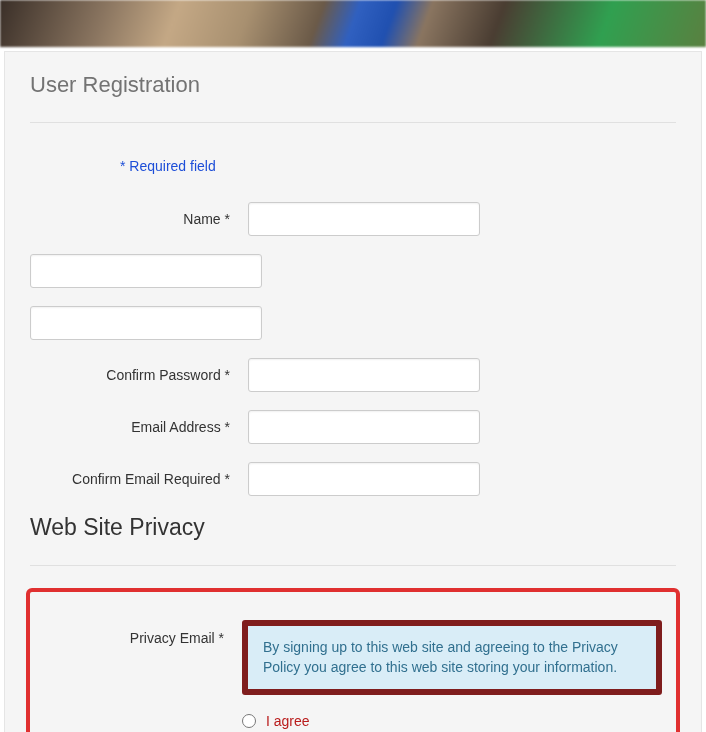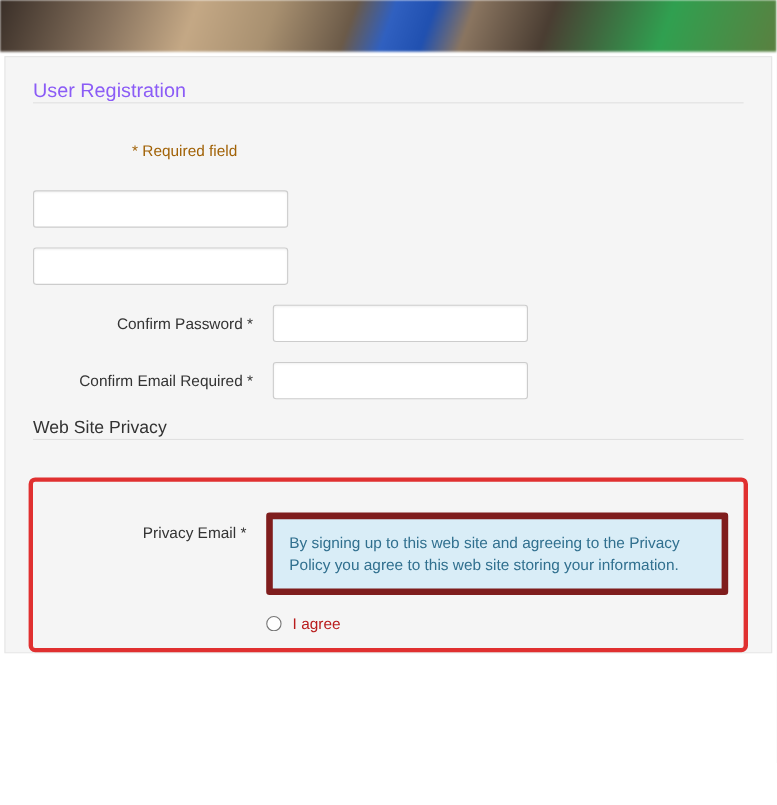--- a/index.html
+++ b/index.html
@@ -21,31 +21,31 @@
     }
     .page-container {
       padding: 4px 4px 0 4px;
     }
     .content-box {
       background: #f5f5f5;
       border: 1px solid #e5e5e5;
       padding: 20px 25px 0 25px;
     }
     .page-heading {
-      font-size: 18px;
+      font-size: 22px;
       font-weight: 400;
-      color: #8b5cf6;
-      padding-bottom: 0;
+      color: #737373;
+      padding-bottom: 24px;
       border-bottom: 1px solid #e0e0e0;
       margin-bottom: 35px;
     }
     .required-note {
       margin-left: 90px;
       margin-bottom: 28px;
-      color: #a16207;
+      color: #1d4ed8;
     }
     .form-row {
       display: flex;
       align-items: center;
       margin-bottom: 18px;
     }
     .form-label {
       width: 218px;
       text-align: right;
       padding-right: 18px;
@@ -55,27 +55,27 @@
       width: 232px;
       height: 34px;
       padding: 6px 12px;
       border: 1px solid #ccc;
       border-radius: 3px;
       background: #fff;
       font-size: 14px;
       box-shadow: inset 0 1px 2px rgba(0,0,0,0.06);
     }
     .section-heading {
-      font-size: 16px;
+      font-size: 23px;
       font-weight: 400;
       color: #333;
-      padding-bottom: 0;
+      padding-bottom: 24px;
       border-bottom: 1px solid #e0e0e0;
       margin-top: 18px;
-      margin-bottom: 34px;
+      margin-bottom: 22px;
     }
     .privacy-box {
       border: 4px solid #e03030;
       border-radius: 6px;
       padding: 28px 14px 6px 14px;
       margin-left: -4px;
       margin-right: -4px;
     }
     .privacy-row {
       display: flex;
@@ -120,34 +120,42 @@
 
 <div class="header-image"></div>
 
 <div class="page-container">
   <div class="content-box">
 
     <h2 class="page-heading">User Registration</h2>
 
     <div class="required-note">* Required field</div>
 
+    <div class="form-row">
+      <label class="form-label">Name *</label>
+      <input type="text" class="form-input" value="" style="">
+    </div>
 
     <div class="form-row">
       <input type="text" class="form-input" value="" style="">
     </div>
 
     <div class="form-row">
       <input type="password" class="form-input" value="" style="">
     </div>
 
     <div class="form-row">
       <label class="form-label">Confirm Password *</label>
       <input type="password" class="form-input" value="" style="">
     </div>
 
+    <div class="form-row">
+      <label class="form-label">Email Address *</label>
+      <input type="text" class="form-input" value="" style="">
+    </div>
 
     <div class="form-row">
       <label class="form-label">Confirm Email Required *</label>
       <input type="text" class="form-input" value="" style="">
     </div>
 
     <h2 class="section-heading">Web Site Privacy</h2>
 
     <div class="privacy-box">
       <div class="privacy-row">

